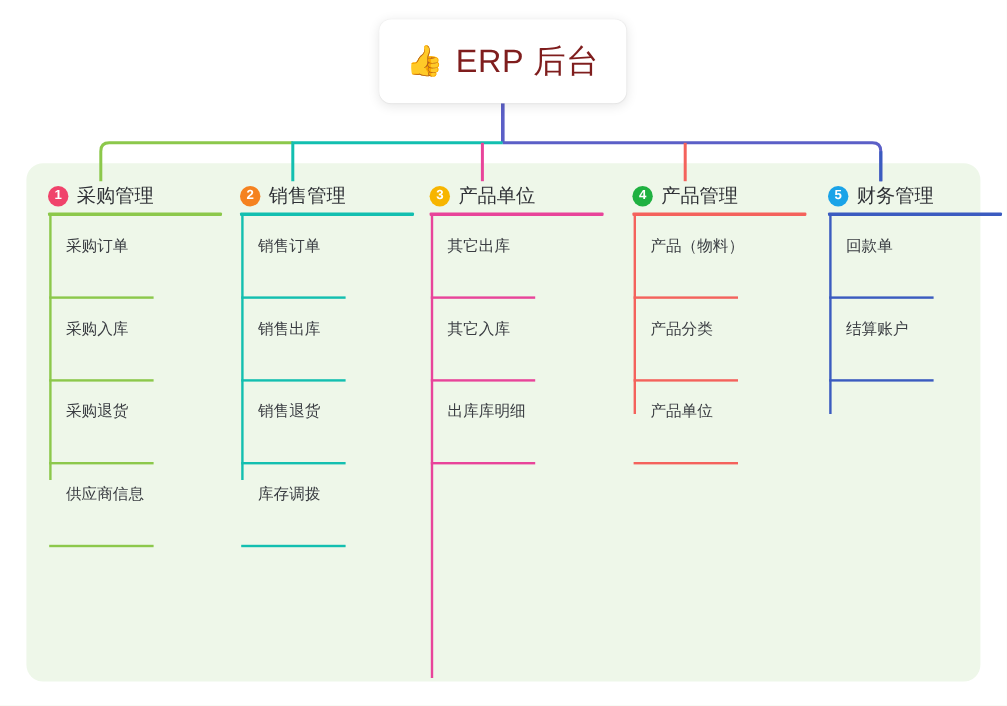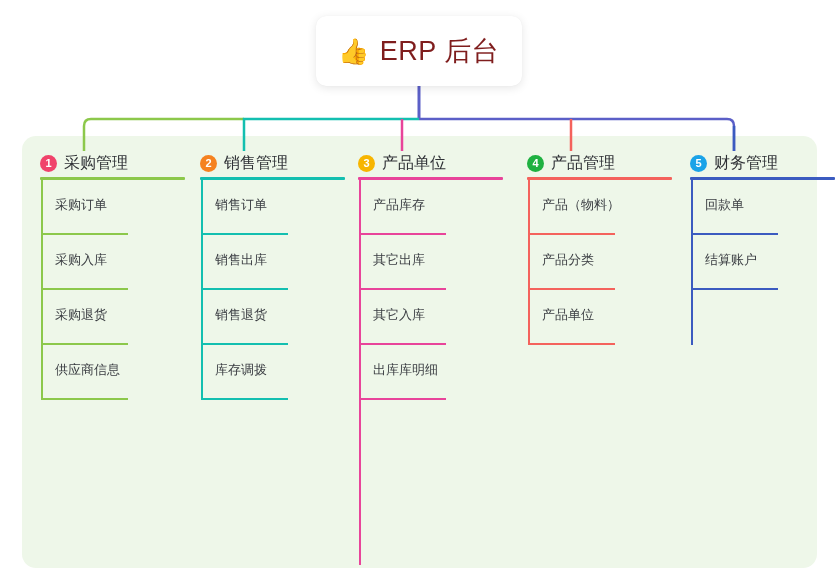--- a/index.html
+++ b/index.html
@@ -39,21 +39,21 @@
     display:inline-flex;align-items:center;justify-content:center;
     color:#fff;font-size:11px;line-height:1;font-weight:600;
     margin-right:7px;flex:0 0 auto;
   }
   .col-title{font-size:16px;color:#2f3136;white-space:nowrap;}
   .head-rule{position:absolute;left:0;bottom:0;width:145px;height:3px;border-radius:1px;}
 
   
   .leaves{position:relative;margin-top:0;}
   .spine{position:absolute;left:1px;top:0;width:2px;}
-  .leaf{position:relative;height:55px;}
+  .leaf{position:relative;height:69px;}
   .leaf-label{
     position:absolute;left:15px;top:16px;font-size:13px;color:#3a3d42;white-space:nowrap;
   }
   .leaf-rule{position:absolute;left:1px;bottom:0;width:87px;height:2px;}
 </style>
 </head>
 <body>
 
 <div id="stage">
 
@@ -129,24 +129,20 @@
       </div>
       <div class="col" style="left: 358px;">
         <div class="col-head">
           <span class="badge" style="background: rgb(247, 181, 0);">3</span>
           <span class="col-title">产品单位</span>
           <div class="head-rule" style="background: rgb(232, 68, 154);"></div>
         </div>
         <div class="leaves">
           <div class="spine" style="background: rgb(232, 68, 154); height: 385px;"></div>
           <div class="leaf">
-            <span class="leaf-label">产品库存</span>
-            <div class="leaf-rule" style="background: rgb(232, 68, 154);"></div>
-          </div>
-          <div class="leaf">
             <span class="leaf-label">其它出库</span>
             <div class="leaf-rule" style="background: rgb(232, 68, 154);"></div>
           </div>
           <div class="leaf">
             <span class="leaf-label">其它入库</span>
             <div class="leaf-rule" style="background: rgb(232, 68, 154);"></div>
           </div>
           <div class="leaf">
             <span class="leaf-label">出库库明细</span>
             <div class="leaf-rule" style="background: rgb(232, 68, 154);"></div>

